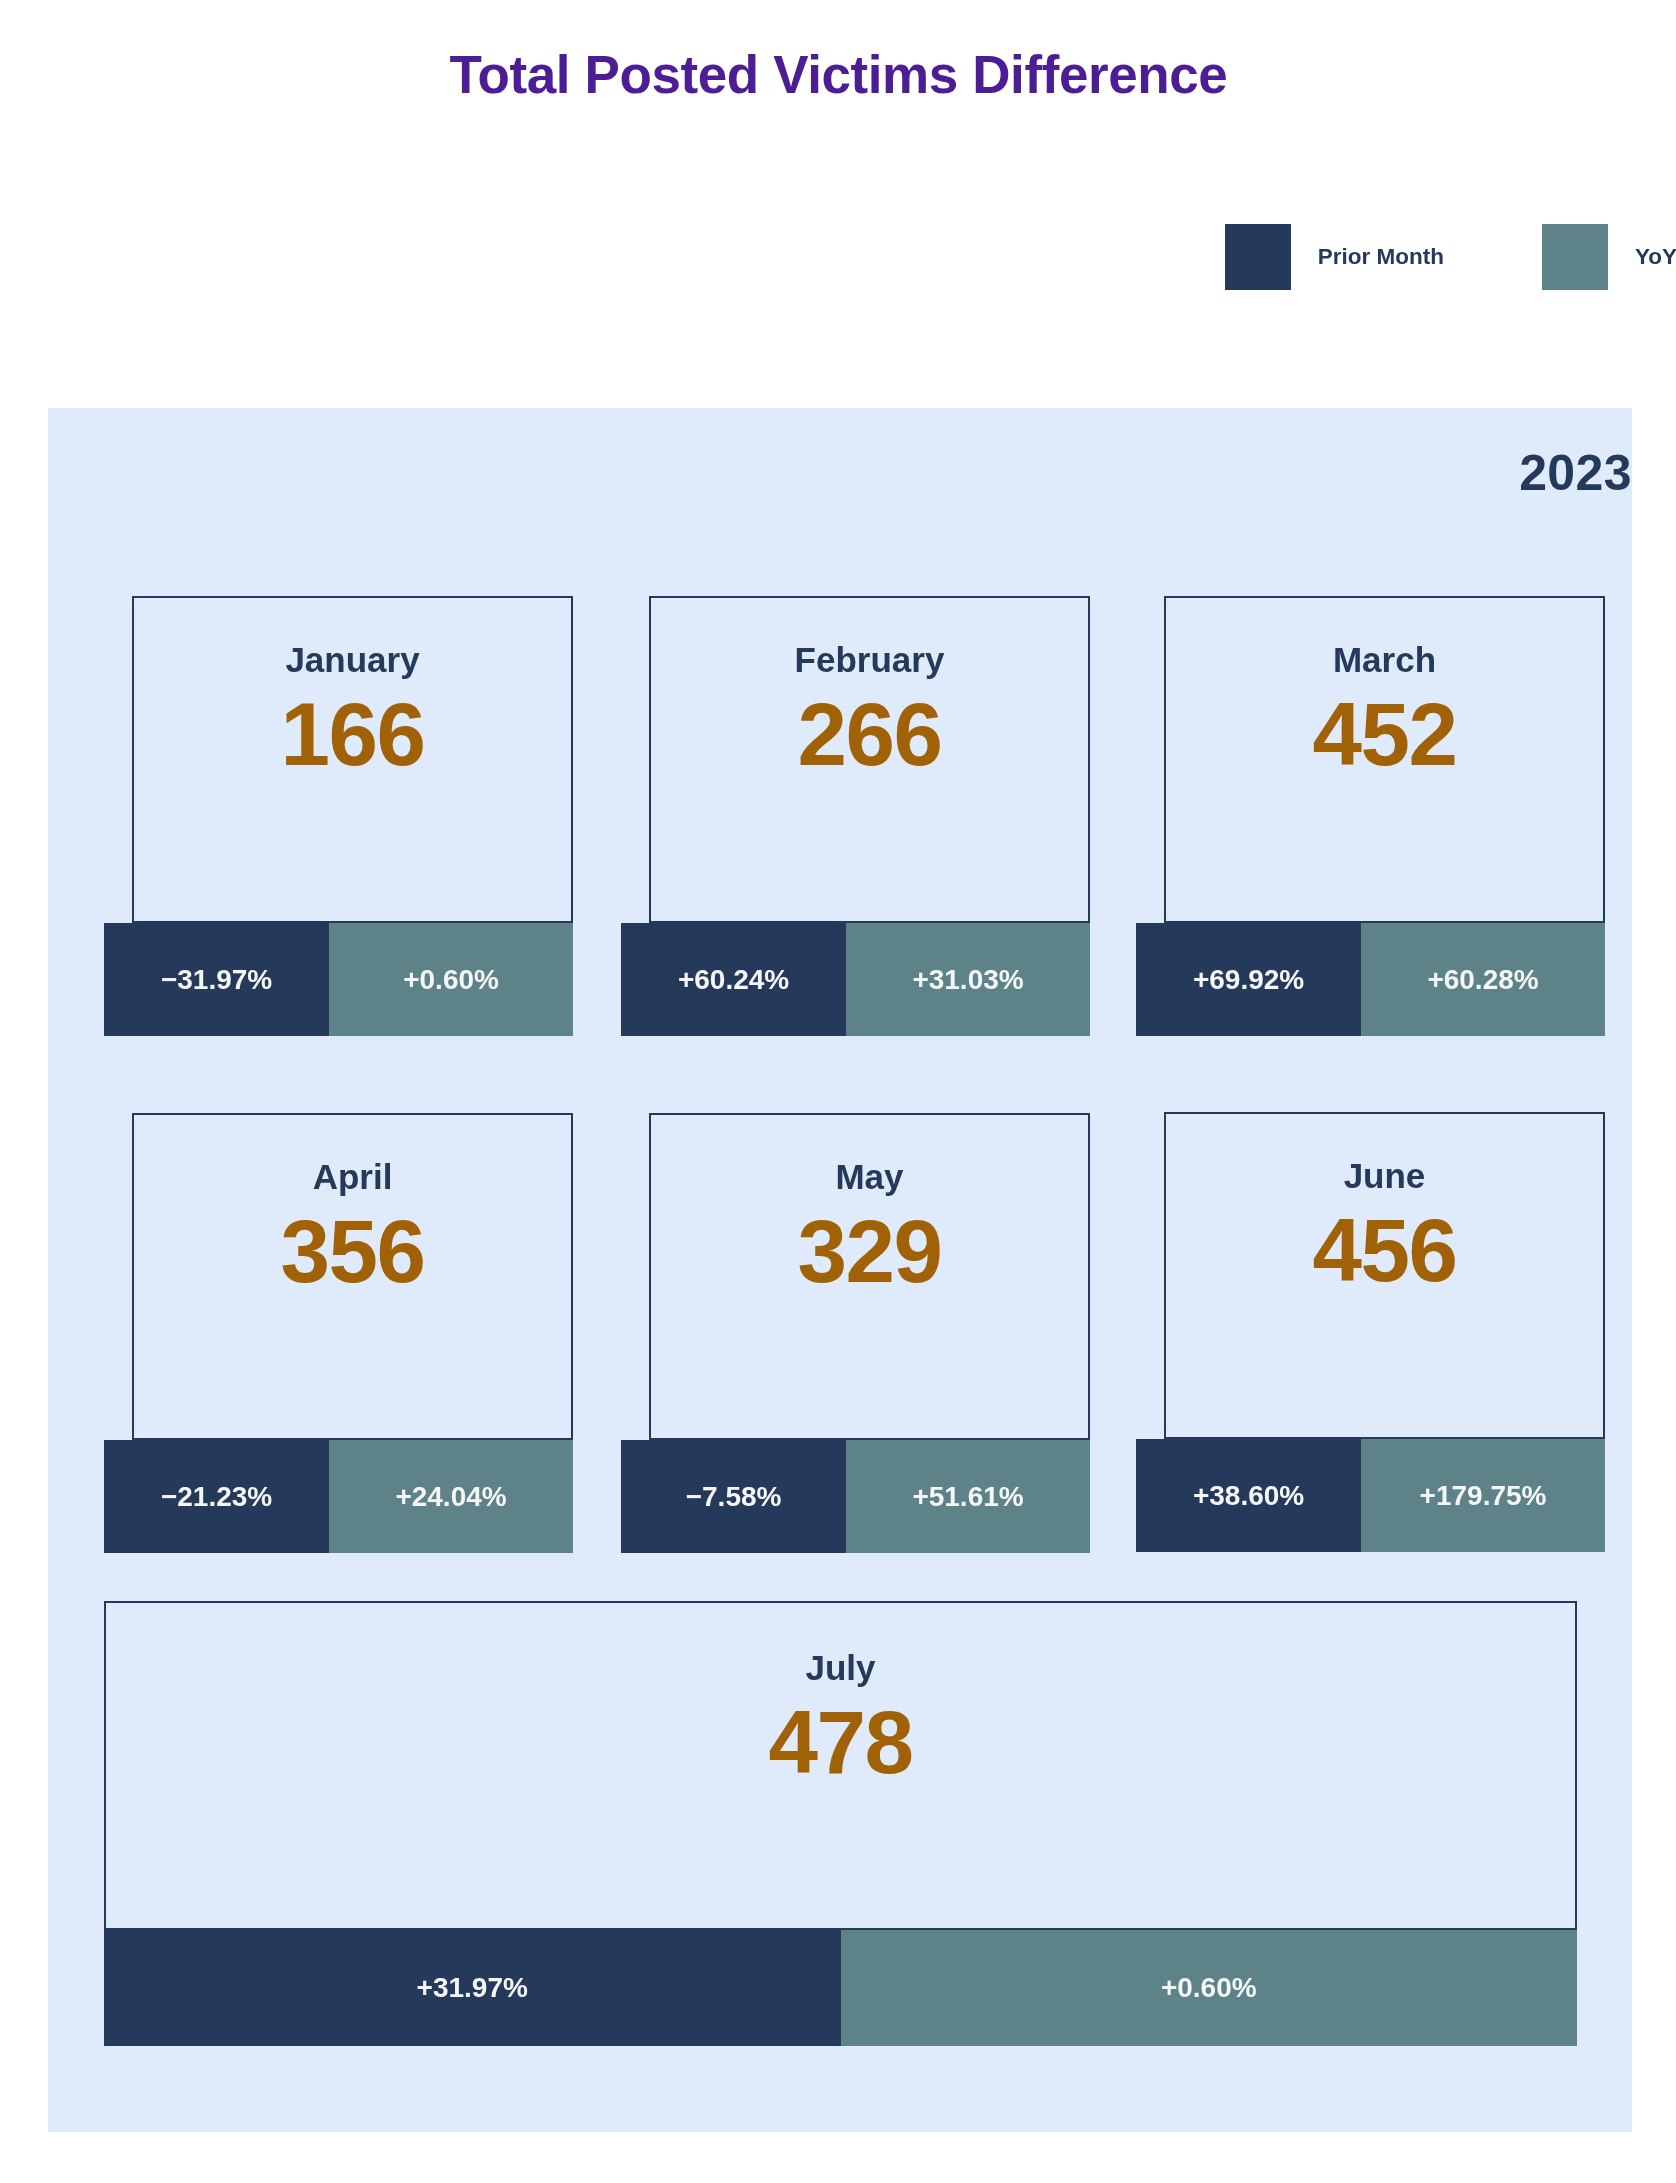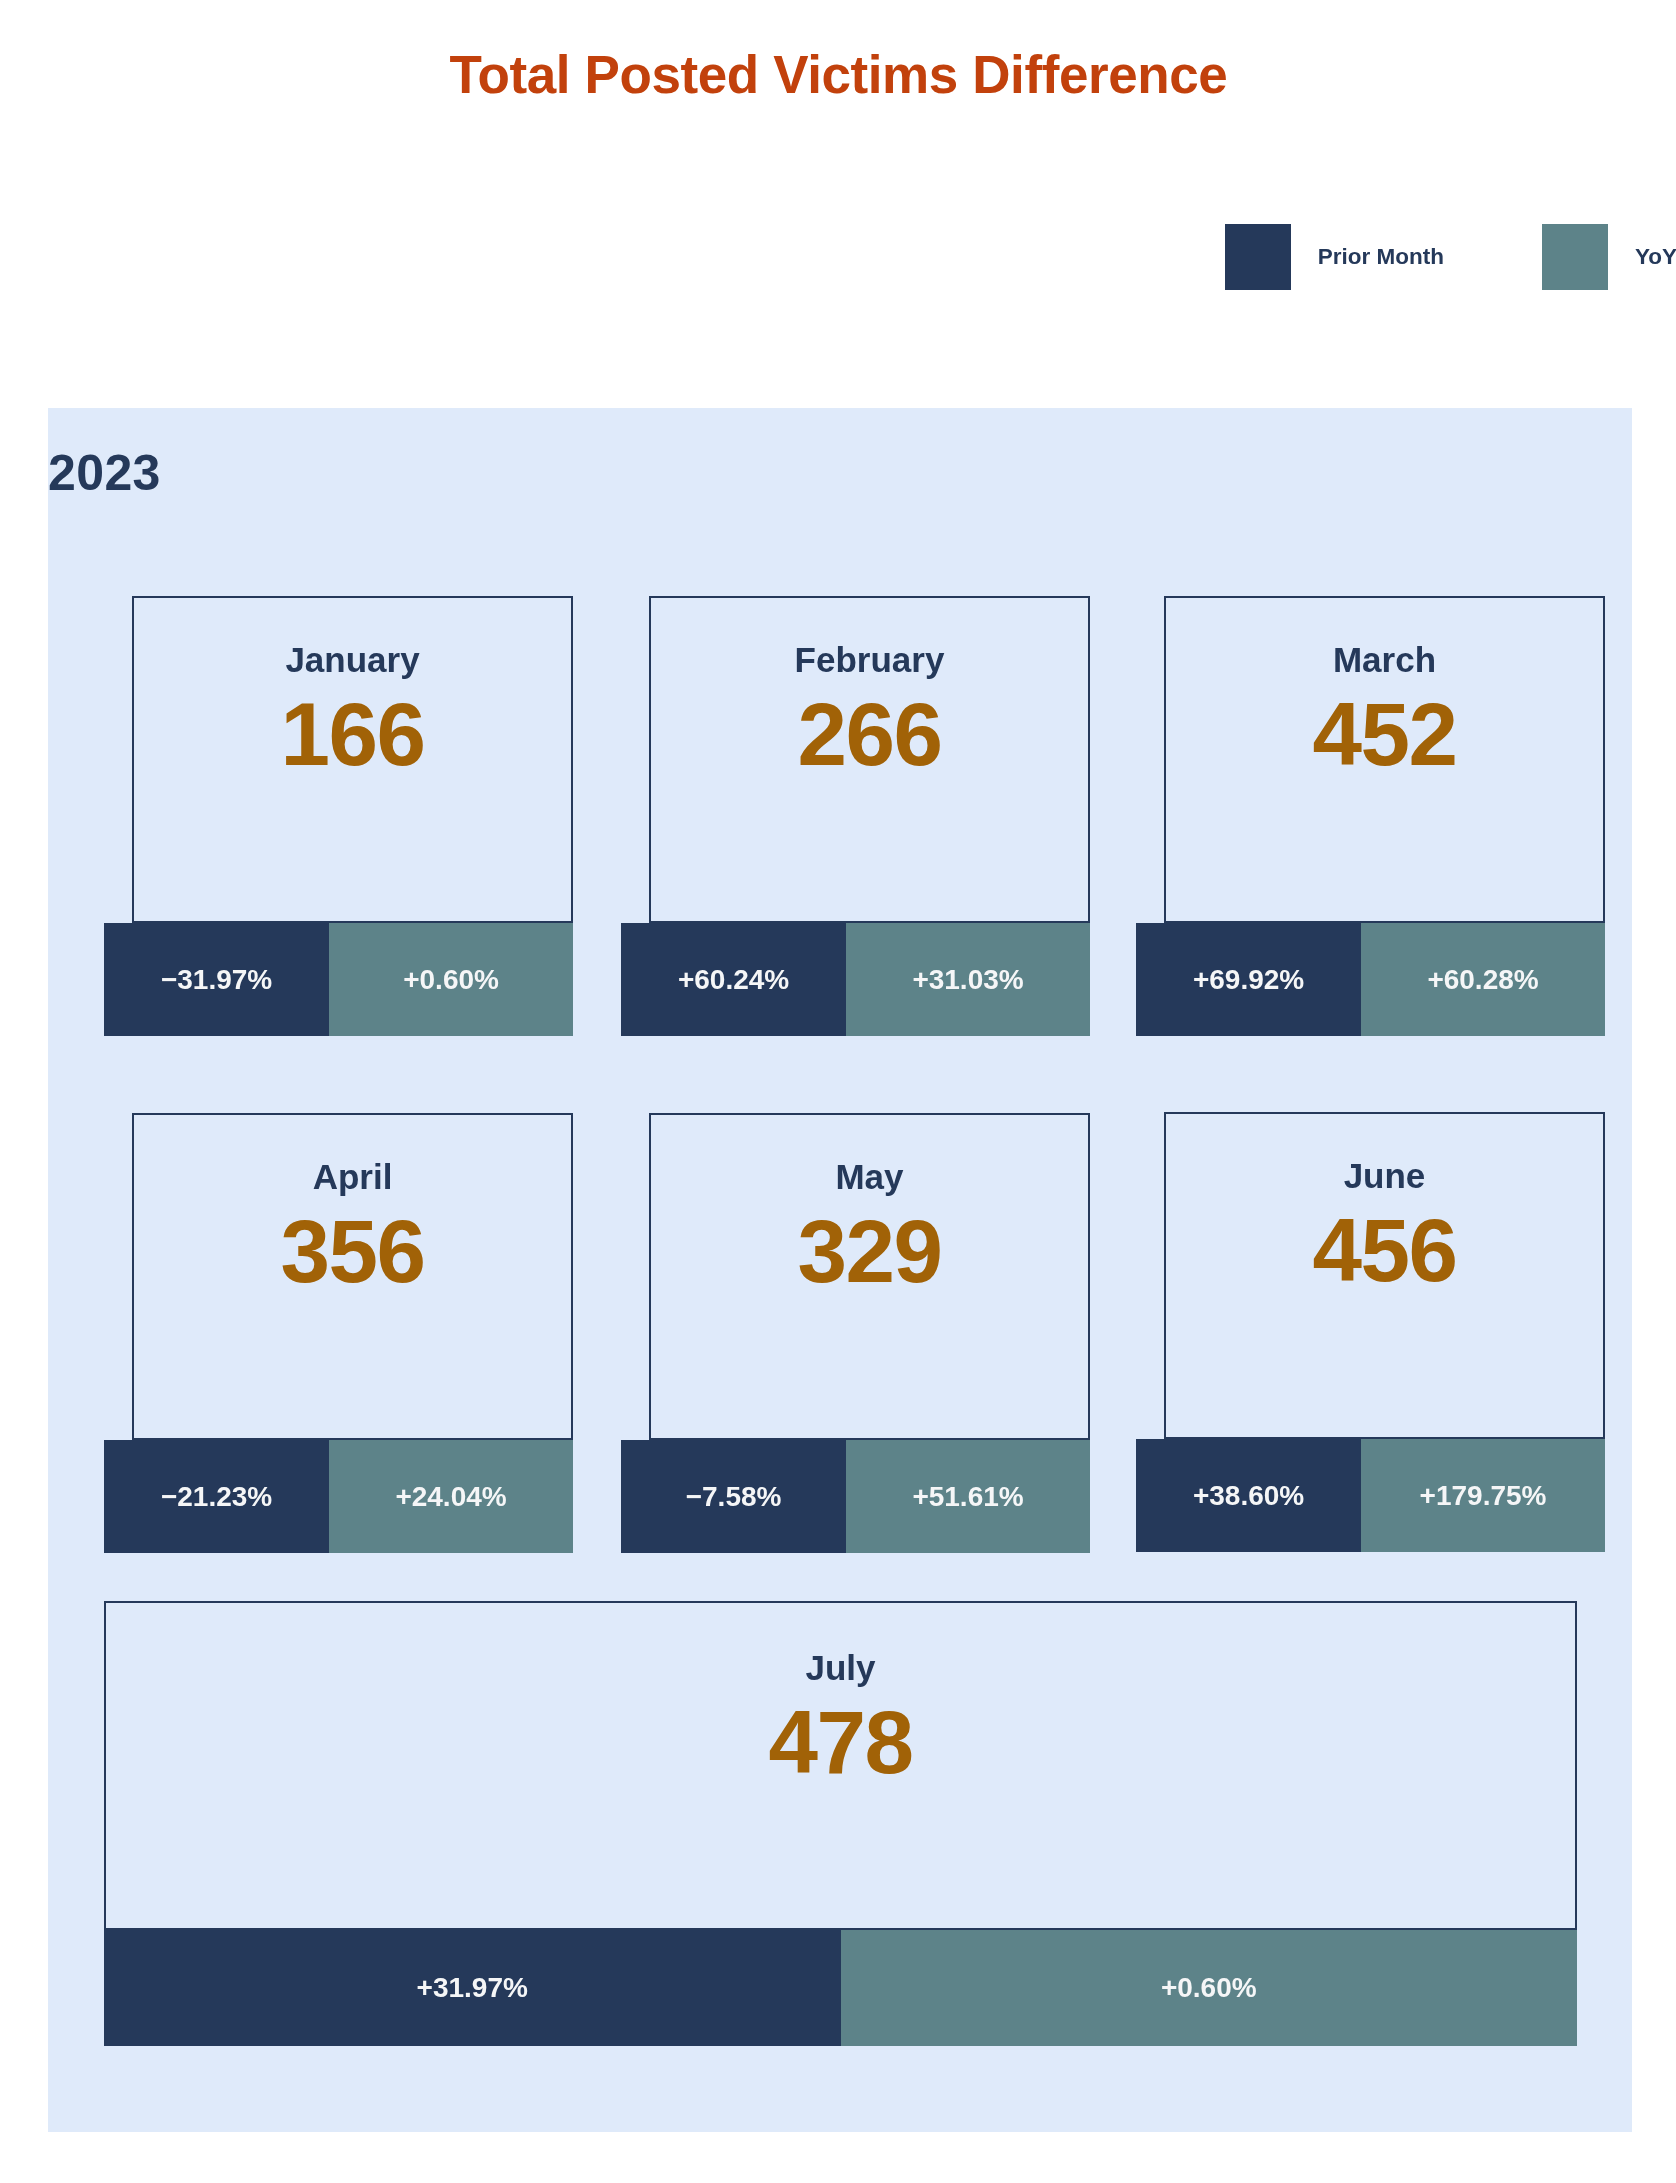--- a/index.html
+++ b/index.html
@@ -17,21 +17,21 @@
 
   
   .page-title {
     position: absolute;
     left: 0;
     top: 45px;
     width: 1677px;
     text-align: center;
     font-size: 53px;
     font-weight: 700;
-    color: #c2410c;
+    color: #4c1d95;
     letter-spacing: -0.4px;
     line-height: 1.15;
   }
 
   .legend {
     position: absolute;
     top: 224px;
     left: 0;
     width: 1677px;
     display: flex;
@@ -68,21 +68,21 @@
     width: 1584px;
     height: 1724px;
     background: #DFEAFA;
   }
 
   .panel-year {
     position: absolute;
     left: 0;
     top: 36px;
     width: 1584px;
-    text-align: left;
+    text-align: right;
     font-size: 50px;
     font-weight: 700;
     color: #25395A;
     letter-spacing: 0.4px;
   }
 
   
   .card {
     position: absolute;
   }

